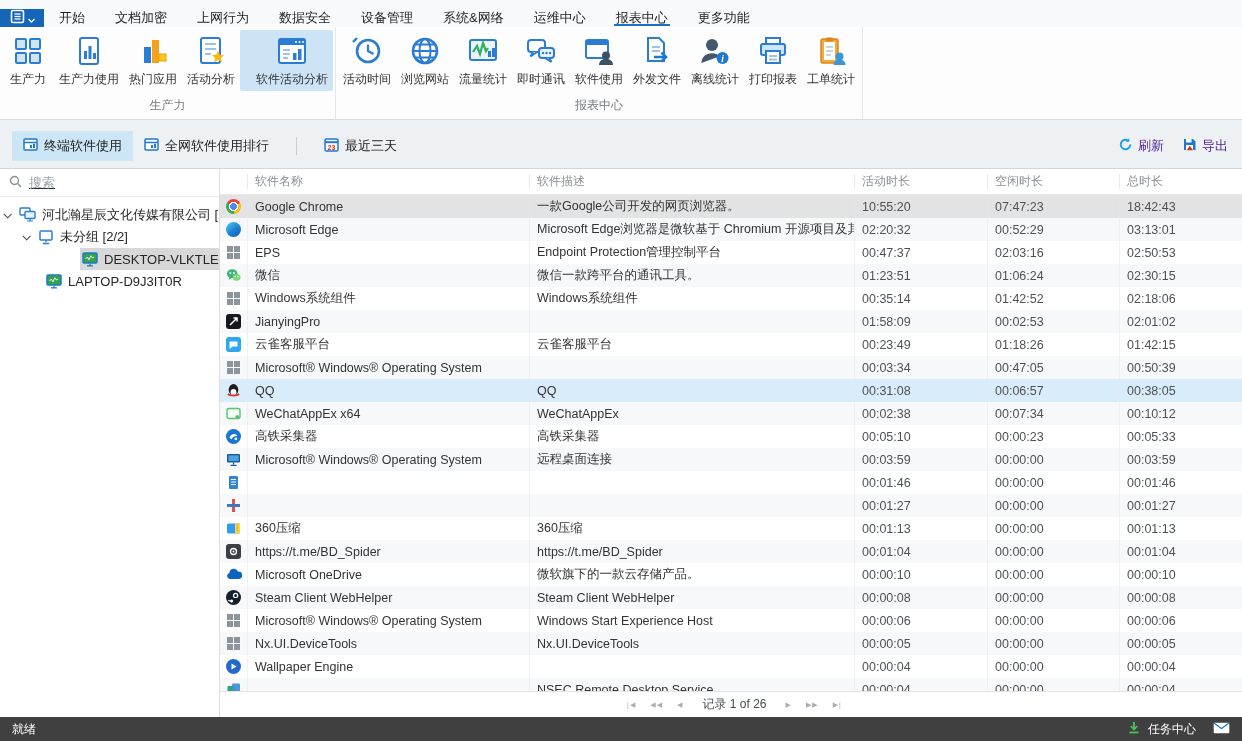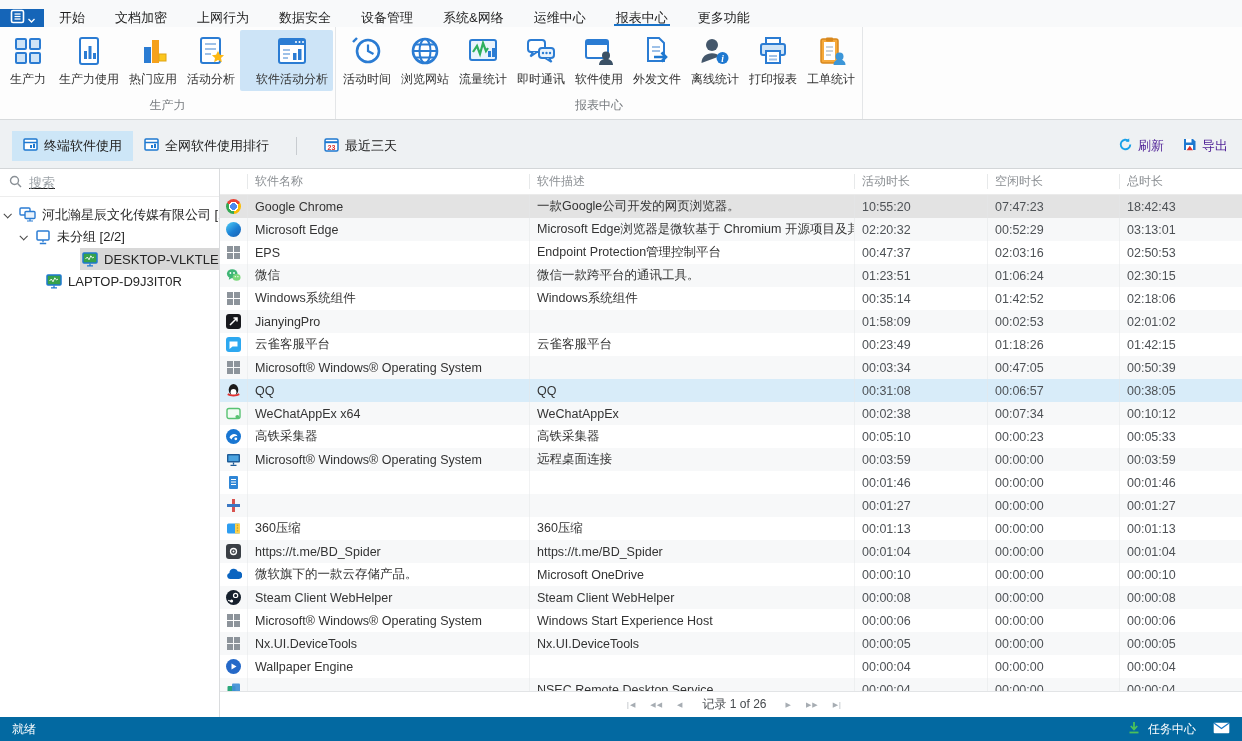--- a/index.html
+++ b/index.html
@@ -61,21 +61,21 @@
   .ai { width:15px; height:15px; display:inline-flex; align-items:center; justify-content:center; flex:none; }
   .ai.rd { border-radius:50%; }
   .ai.sq { border-radius:3px; }
 
   
   .pager { height:26px; border-top:1px solid #e2e4e6; display:flex; align-items:center; font-size:11.5px; color:#45494d; padding-left:7px; gap:8px; flex:none;justify-content:center; }
   .pg { color:#a7adb3; font-size:7px; letter-spacing:1px; padding:0 3px; cursor:pointer; }
   .pg-text { margin:0 8px; font-size:12px; }
 
   
-  .statusbar { height:24px; background:#0369a1; color:#fff; display:flex; align-items:center; font-size:12px; padding:0 12px; flex:none; }
+  .statusbar { height:24px; background:#404040; color:#fff; display:flex; align-items:center; font-size:12px; padding:0 12px; flex:none; }
   .status-right { display:flex; align-items:center; gap:7px; }
   .status-right .lbl { cursor:pointer; }
 </style>
 </head>
 <body>
 
 <div class="app">
 
   <div class="menubar">
     <div class="app-button">
@@ -369,21 +369,21 @@
               <span style="display: inline-flex;">
                 <svg width="17" height="16" viewBox="0 0 17 16">
                   <rect x="1" y="1" width="10" height="7" rx="1" fill="#fff" stroke="#2b7cd3" stroke-width="1.4"></rect>
                   <rect x="6" y="4.5" width="10" height="7" rx="1" fill="#eaf3fc" stroke="#2b7cd3" stroke-width="1.4"></rect>
                   <path d="M11 11.5v2m-3 .5h6" stroke="#2b7cd3" stroke-width="1.2" fill="none"></path>
                 </svg>
               </span>
               <span>河北瀚星辰文化传媒有限公司  [2/2]</span>
             </span>
           </div>
-          <div class="tree-row" style=" margin-left: 20px;">
+          <div class="tree-row" style="padding-left: 23px;">
             <span class="chev"></span>
             <span class="tree-core">
               <span style="display: inline-flex;">
                 <svg width="16" height="15" viewBox="0 0 16 15">
                   <rect x="2" y="1" width="12" height="9" rx="1" fill="#fff" stroke="#2b7cd3" stroke-width="1.5"></rect>
                   <path d="M8 10v2.3M4.8 13.5h6.4" stroke="#2b7cd3" stroke-width="1.3" fill="none"></path>
                 </svg>
               </span>
               <span>未分组  [2/2]</span>
             </span>
@@ -660,22 +660,22 @@
             <div class="cell time">00:01:04</div>
             <div class="cell time">00:00:00</div>
             <div class="cell time">00:01:04</div>
           </div>
           <div class="trow grid-cols">
             <div class="cell icon-cell">
               <svg width="16" height="13" viewBox="0 0 16 13">
                 <path d="M13 11H4a3 3 0 0 1-.6-5.9A4.4 4.4 0 0 1 11.9 3.5 3.3 3.3 0 0 1 13 11z" fill="#0a64c0"></path>
               </svg>
             </div>
+            <div class="cell">Microsoft OneDrive</div>
             <div class="cell">微软旗下的一款云存储产品。</div>
-            <div class="cell">Microsoft OneDrive</div>
             <div class="cell time">00:00:10</div>
             <div class="cell time">00:00:00</div>
             <div class="cell time">00:00:10</div>
           </div>
           <div class="trow grid-cols">
             <div class="cell icon-cell">
               <span class="ai rd" style="background:#16202d">
                 <svg width="15" height="15" viewBox="0 0 15 15">
                   <circle cx="9.6" cy="5.4" r="2.1" fill="none" stroke="#fff" stroke-width="1.2"></circle>
                   <path d="M2.2 10.3l3.6 1.5" stroke="#fff" stroke-width="1.2"></path>

